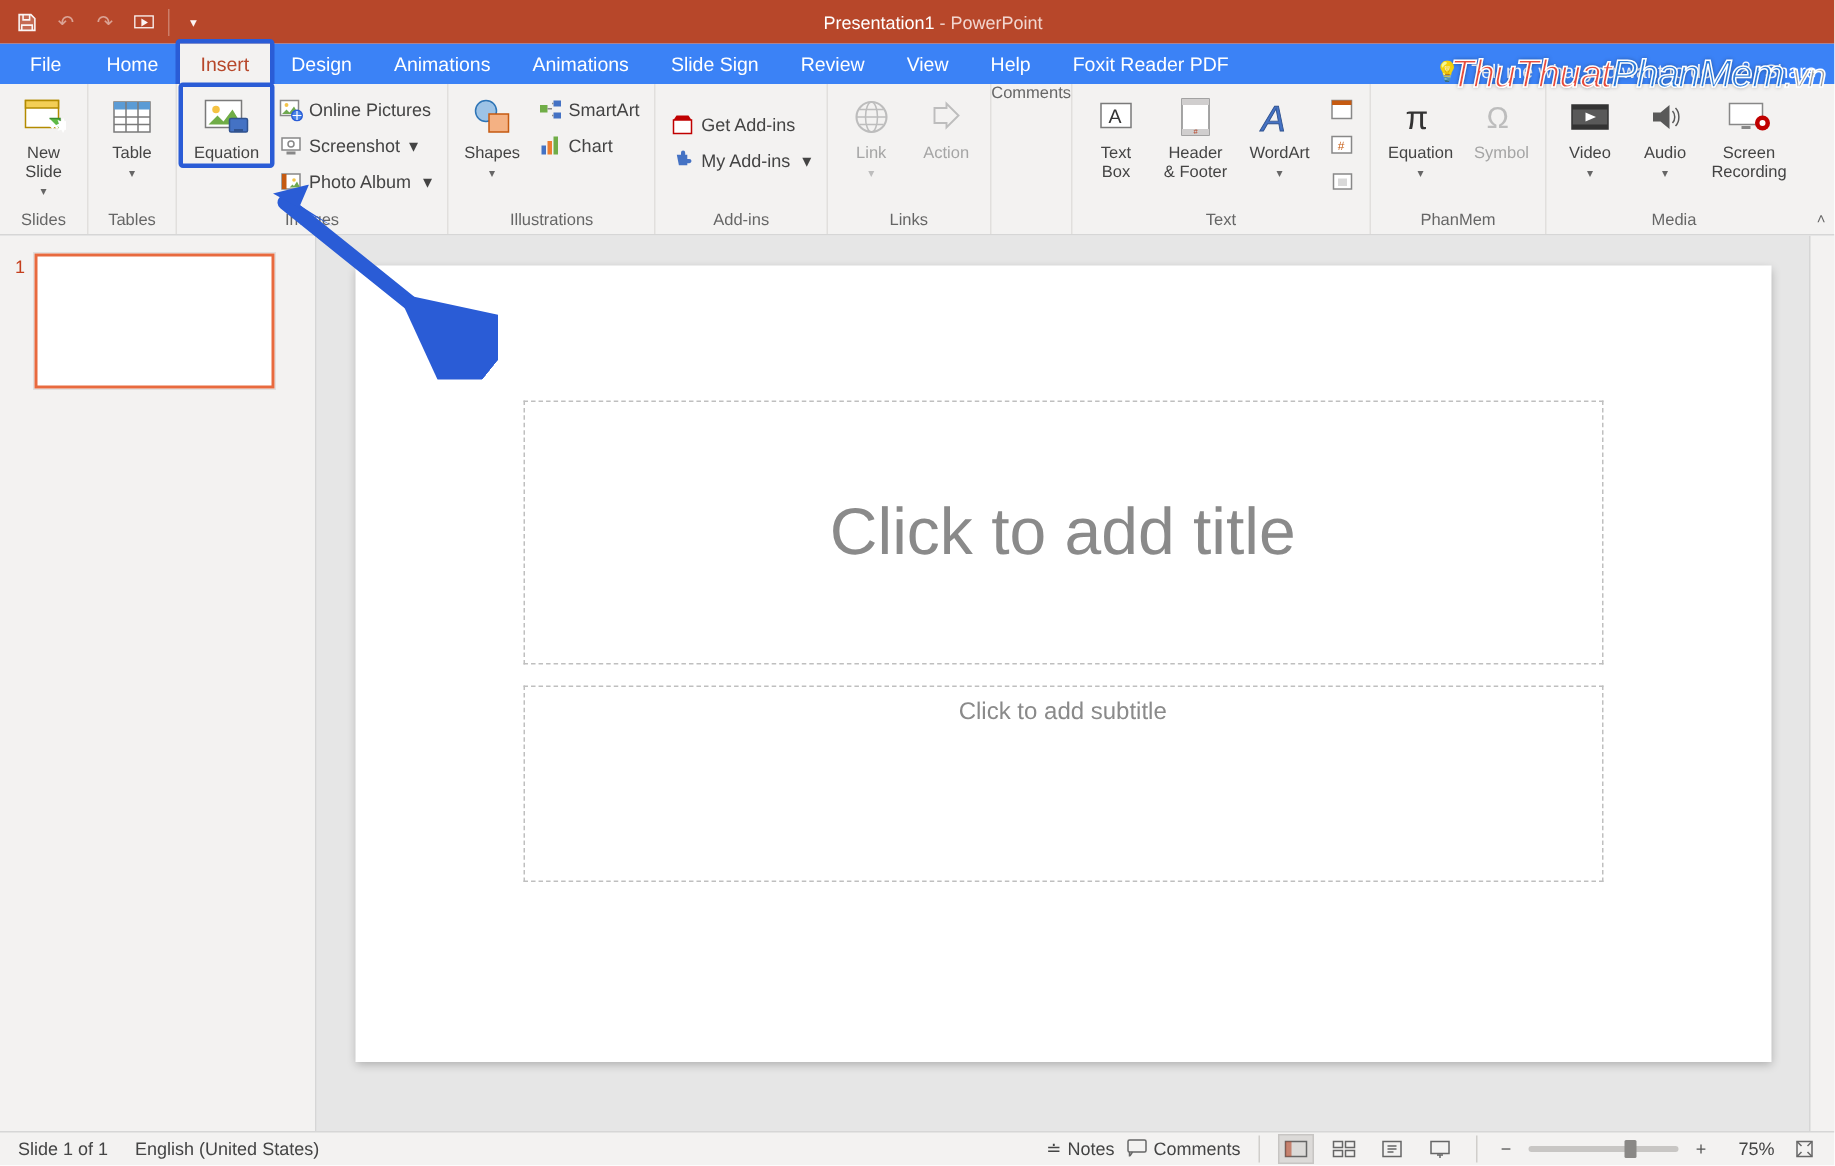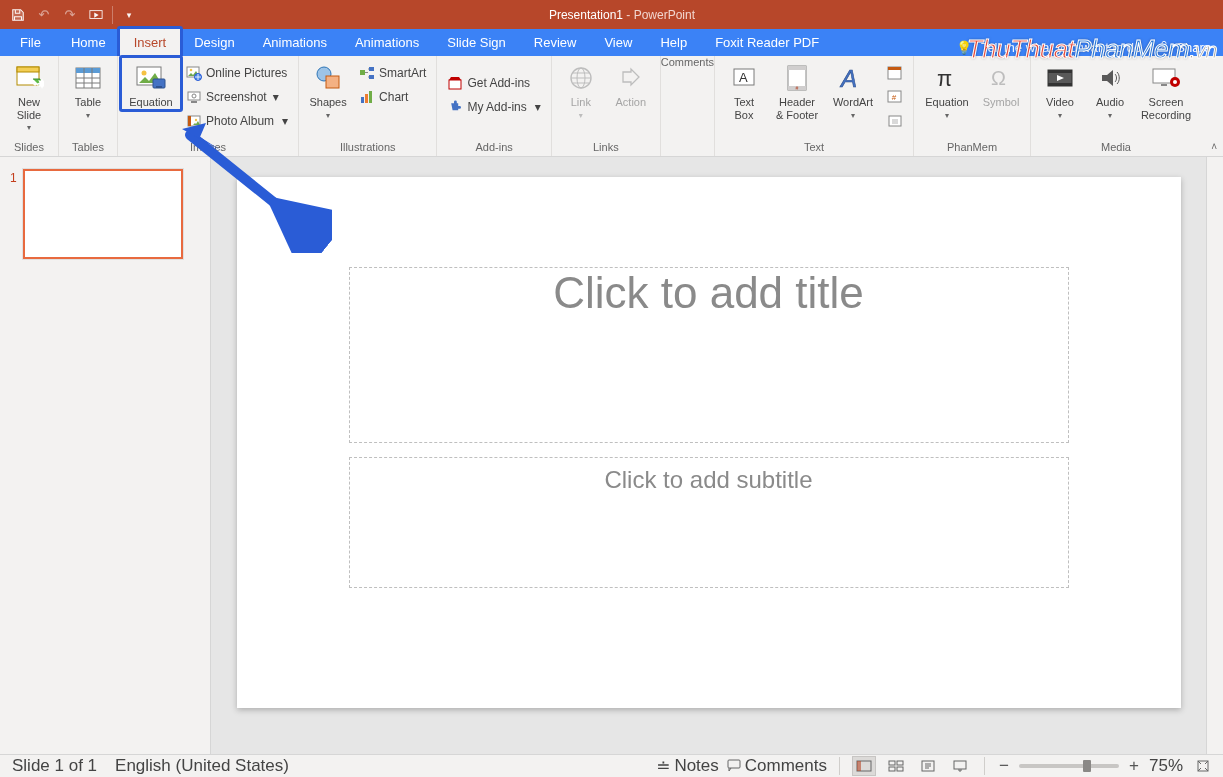--- a/index.html
+++ b/index.html
@@ -46,27 +46,27 @@
 .hi-insert { top:-3px; left:-3px; right:-3px; bottom:-3px; }
 
 
 .workspace { display:flex; height: calc(777px - 29px - 27px - 101px - 23px); background:#e6e6e6; }
 .thumbpane { width:211px; background:#f3f2f1; border-right:1px solid #d6d6d6; padding:12px 10px; overflow:auto; }
 .thumb-wrap { display:flex; gap:6px; }
 .thumb-num { color:#c43e1c; font-size:12px; padding-top:2px; }
 .thumb { width:160px; height:90px; background:#fff; border:2px solid #e86a3f; box-shadow:0 0 0 1px rgba(0,0,0,.08); }
 .editor { flex:1; position:relative; overflow:hidden; display:flex; align-items:flex-start; justify-content:center; }
 .slide { margin-top:20px; width:944px; height:531px; background:#fff; box-shadow:0 2px 6px rgba(0,0,0,.25); position:relative; }
-.ph { position:absolute; border:1px dashed #bfbfbf; display:flex; justify-content:center; color:#8a8a8a; }
+.ph { position:absolute; border:1px dashed #bfbfbf; display:flex; align-items:center; justify-content:center; color:#8a8a8a; }
 .ph-title { left:112px; top:90px; width:720px; height:176px; font-size:44px; }
-.ph-sub { left:112px; top:280px; width:720px; height:131px; align-items:flex-start; padding-top:8px; font-size:24px; }
+.ph-sub { left:112px; top:280px; width:720px; height:131px; align-items:flex-start; padding-top:8px; font-size:16px; }
 .vscroll { width:17px; background:#f3f2f1; border-left:1px solid #d6d6d6; }
 
 
-.statusbar { height:23px; background:#f3f2f1; border-top:1px solid #d6d6d6; display:flex; align-items:center; font-size:17px; color:#444; }
+.statusbar { height:23px; background:#f3f2f1; border-top:1px solid #d6d6d6; display:flex; align-items:center; font-size:12px; color:#444; }
 .sb-left { display:flex; gap:18px; padding-left:12px; }
 .sb-right { margin-left:auto; display:flex; align-items:center; gap:8px; padding-right:8px; }
 .viewbtn { width:24px; height:20px; display:flex; align-items:center; justify-content:center; color:#666; }
 .viewbtn.active { background:#dcdad8; border:1px solid #c7c5c3; }
 .zoom-slider { width:100px; height:4px; background:#c8c6c4; position:relative; border-radius:2px; }
 .zoom-slider .knob { position:absolute; top:-4px; left:64px; width:8px; height:12px; background:#8a8886; border-radius:1px; }
 .zminus, .zplus { width:14px; text-align:center; color:#555; cursor:pointer; }
 
 
 .watermark { position:absolute; top:34px; right:6px; font-size:26px; font-weight:400; font-style:italic; letter-spacing:-.5px; pointer-events:none; z-index:50; }

